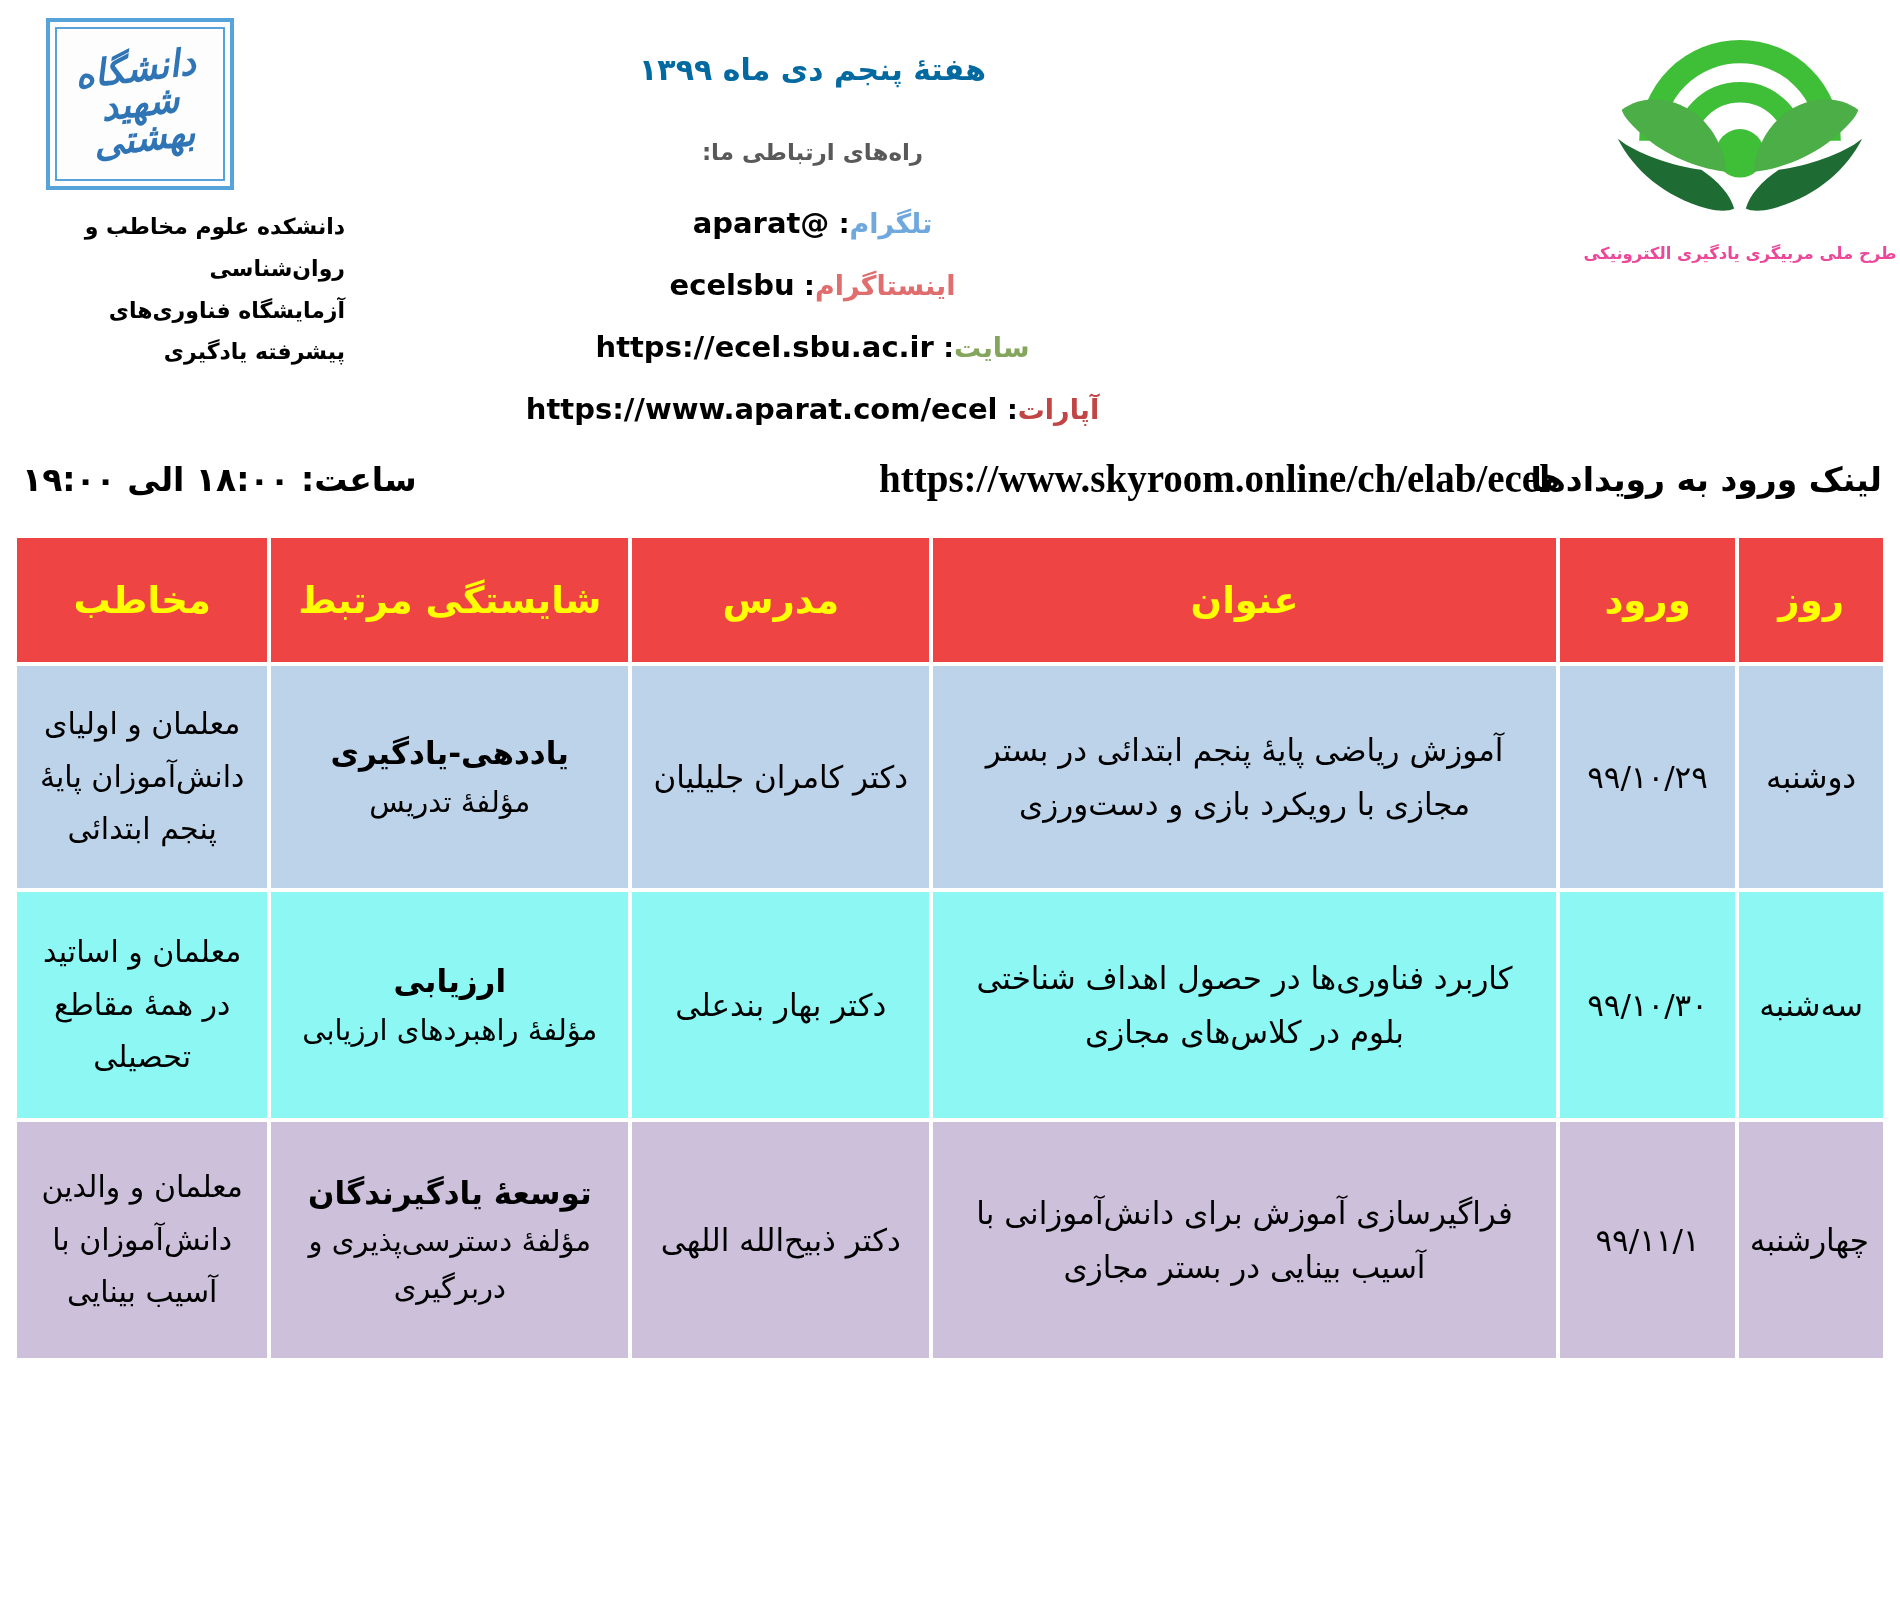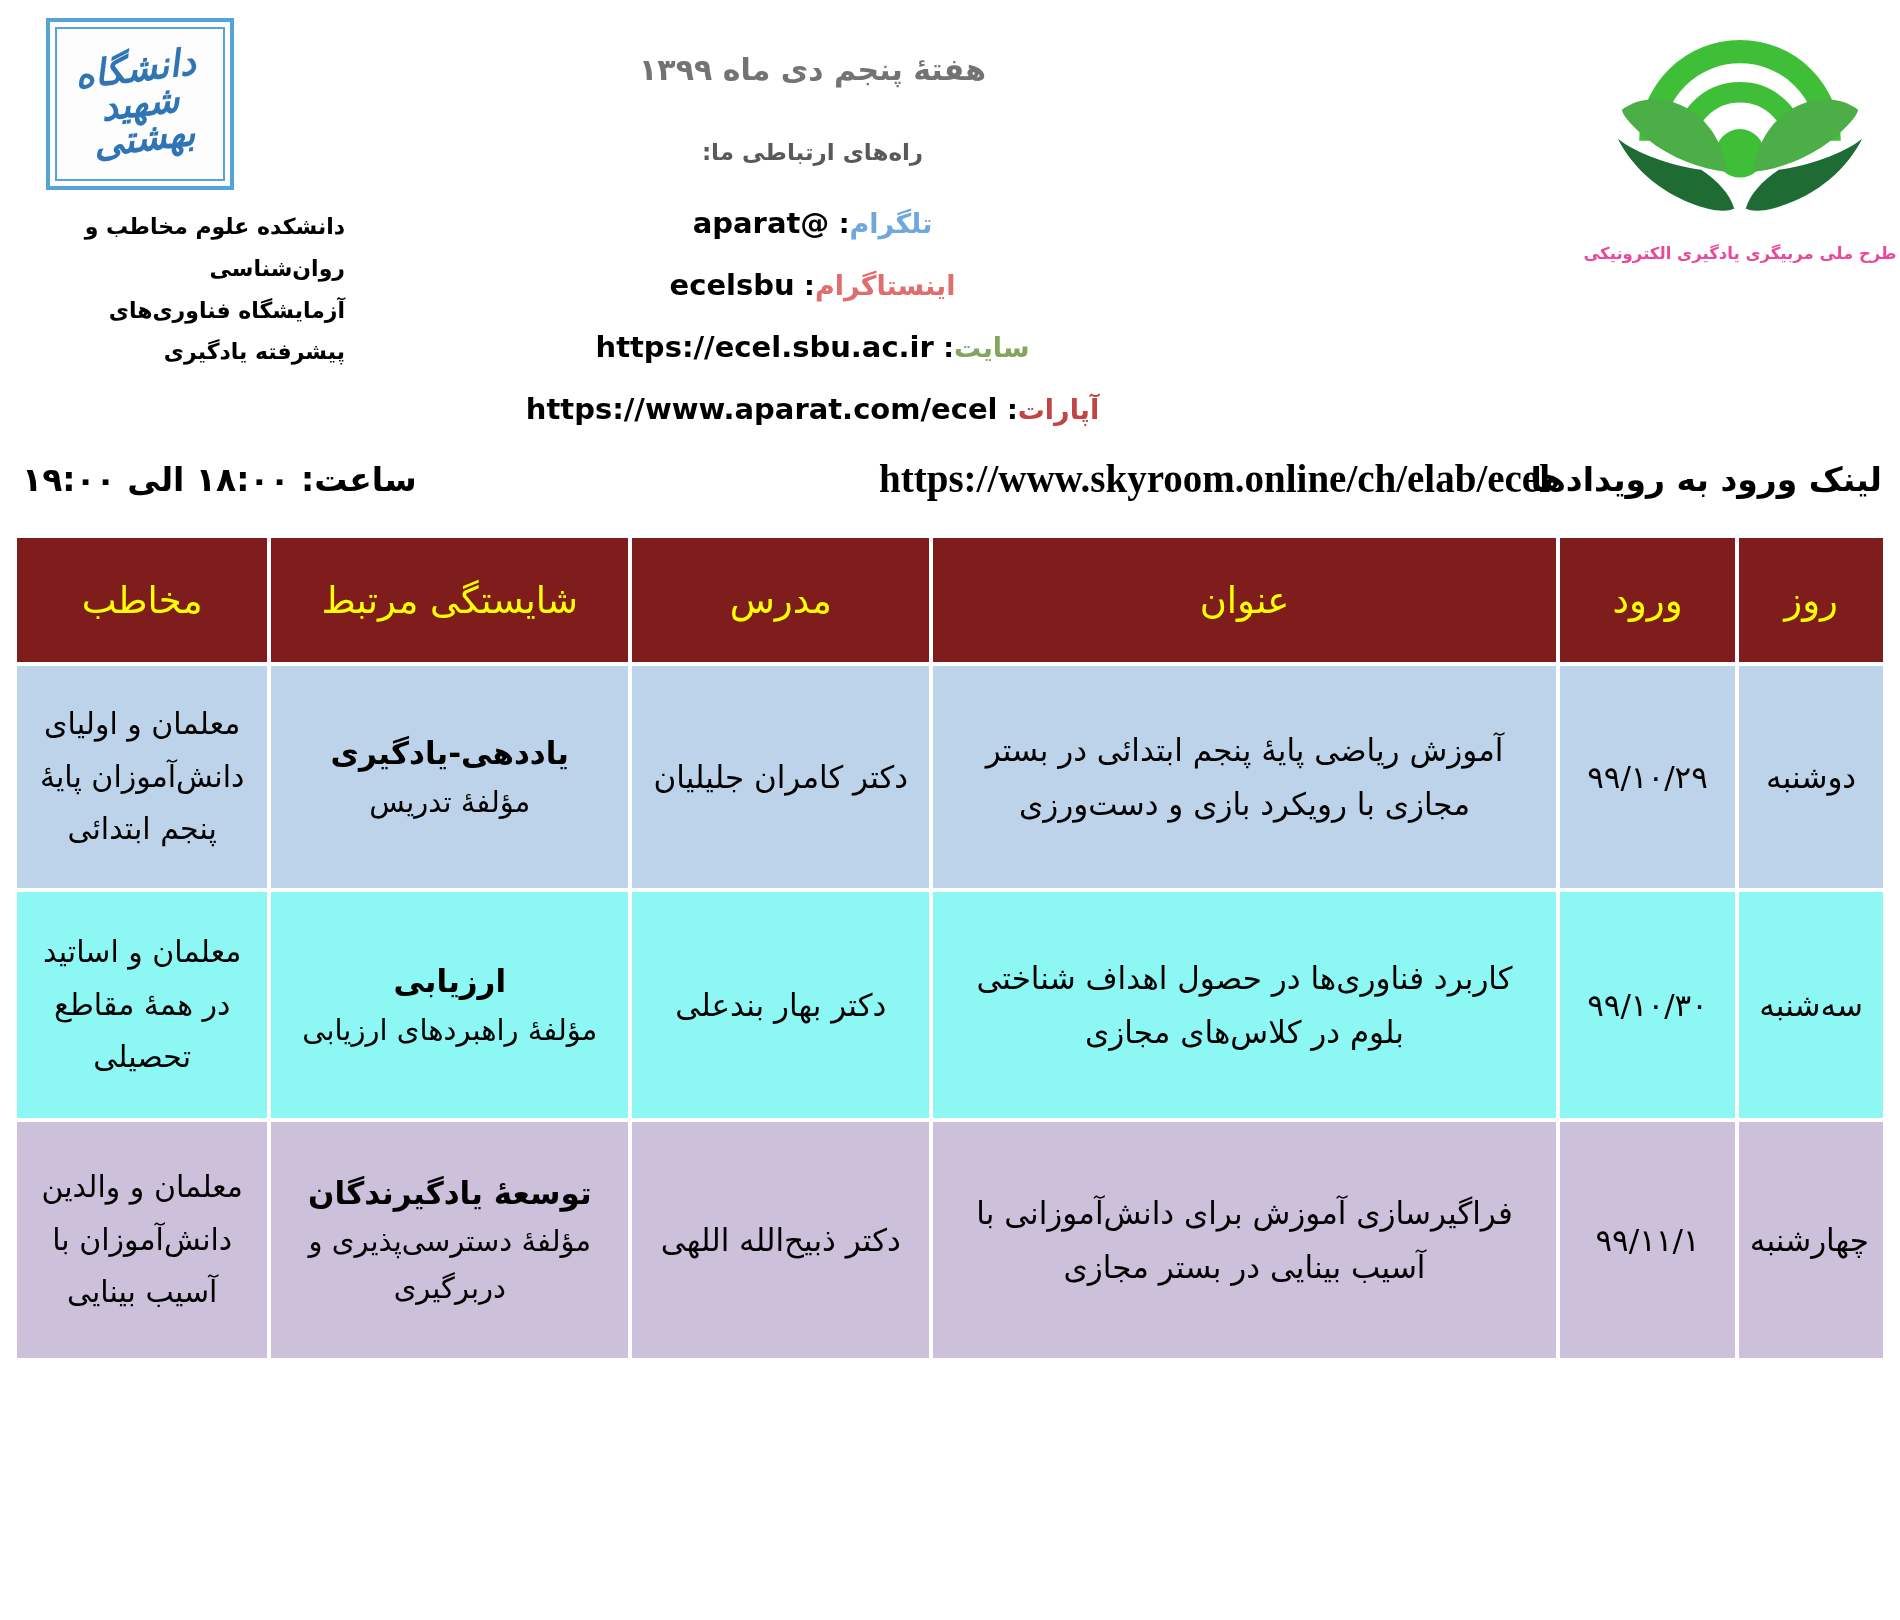--- a/index.html
+++ b/index.html
@@ -12,21 +12,21 @@
   .left-block{width:345px;flex:0 0 345px;padding-left:18px;box-sizing:border-box;}
   .uni-logo{width:188px;height:172px;margin-left:28px;border:4px solid #55A3D9;background:#fdfdfd;
     display:flex;align-items:center;justify-content:center;box-sizing:border-box;}
   .uni-logo-inner{width:170px;height:154px;border:2px solid #55A3D9;display:flex;align-items:center;
     justify-content:center;box-sizing:border-box;}
   .uni-logo-text{direction:rtl;text-align:center;color:#2F74B5;font-weight:bold;font-style:italic;
     font-size:37px;line-height:0.95;transform:rotate(-7deg);width:120px;}
   .faculty{direction:rtl;text-align:right;font-weight:bold;font-size:22px;margin-top:16px;line-height:1.9;}
   .center-block{flex:1 1 auto;text-align:center;direction:rtl;padding-right:300px;box-sizing:border-box;}
   .main-title{color:#4A7DBA;font-weight:bold;font-size:45px;margin-top:14px;}
-  .sub-title{color:#737373;font-weight:bold;font-size:30px;margin-top:34px;}
+  .sub-title{color:#0369a1;font-weight:bold;font-size:30px;margin-top:34px;}
   .contacts{margin-top:52px;}
   .contacts-heading{color:#595959;font-weight:bold;font-size:23px;margin-bottom:41px;}
   .contact-line{font-size:27px;font-weight:bold;margin-bottom:28px;direction:rtl;}
   .contact-line .lbl{font-weight:bold;}
   .lbl-telegram{color:#6FA8DC;text-align:center;}
   .lbl-instagram{color:#E06E6E;}
   .lbl-site{color:#84A65C;}
   .lbl-aparat{color:#C14544;}
   .contact-line .val{color:#000;font-size:29px;}
   .right-block{width:320px;flex:0 0 320px;text-align:center;padding-top:8px;}
@@ -34,21 +34,21 @@
   
   .link-row{position:relative;height:60px;margin-top:6px;}
   .link-row .time{position:absolute;left:22px;top:0;direction:rtl;font-weight:bold;font-size:33px;}
   .link-row .url{position:absolute;right:350px;top:-4px;font-family:"Liberation Serif","DejaVu Serif",serif;
     font-weight:bold;font-size:39px;}
   .link-row .lab{position:absolute;right:18px;top:0;direction:rtl;font-weight:bold;font-size:33px;}
   
   table.sched{direction:rtl;border-collapse:collapse;table-layout:fixed;width:1874px;margin:14px auto 0 auto;}
   table.sched th,table.sched td{border:4px solid #fff;text-align:center;vertical-align:middle;
     padding:6px 14px;box-sizing:border-box;}
-  table.sched th{background:#7f1d1d;color:#FFFF00;font-size:37px;font-weight:normal;height:128px;}
+  table.sched th{background:#ef4444;color:#FFFF00;font-size:37px;font-weight:bold;height:128px;}
   .r1 td{background:#BDD3EA;height:226px;}
   .r2 td{background:#8CF7F3;height:230px;}
   .r3 td{background:#CCC0DA;height:240px;}
   td.c-title{font-size:31px;line-height:1.75;}
   td.c-day,td.c-date{font-size:31px;}
   td.c-instructor{font-size:31px;}
   td.c-comp .comp-main{font-weight:bold;font-size:31px;line-height:1.6;}
   td.c-comp .comp-sub{font-size:29px;line-height:1.6;}
   td.c-aud{font-size:30px;line-height:1.75;}
 </style>

